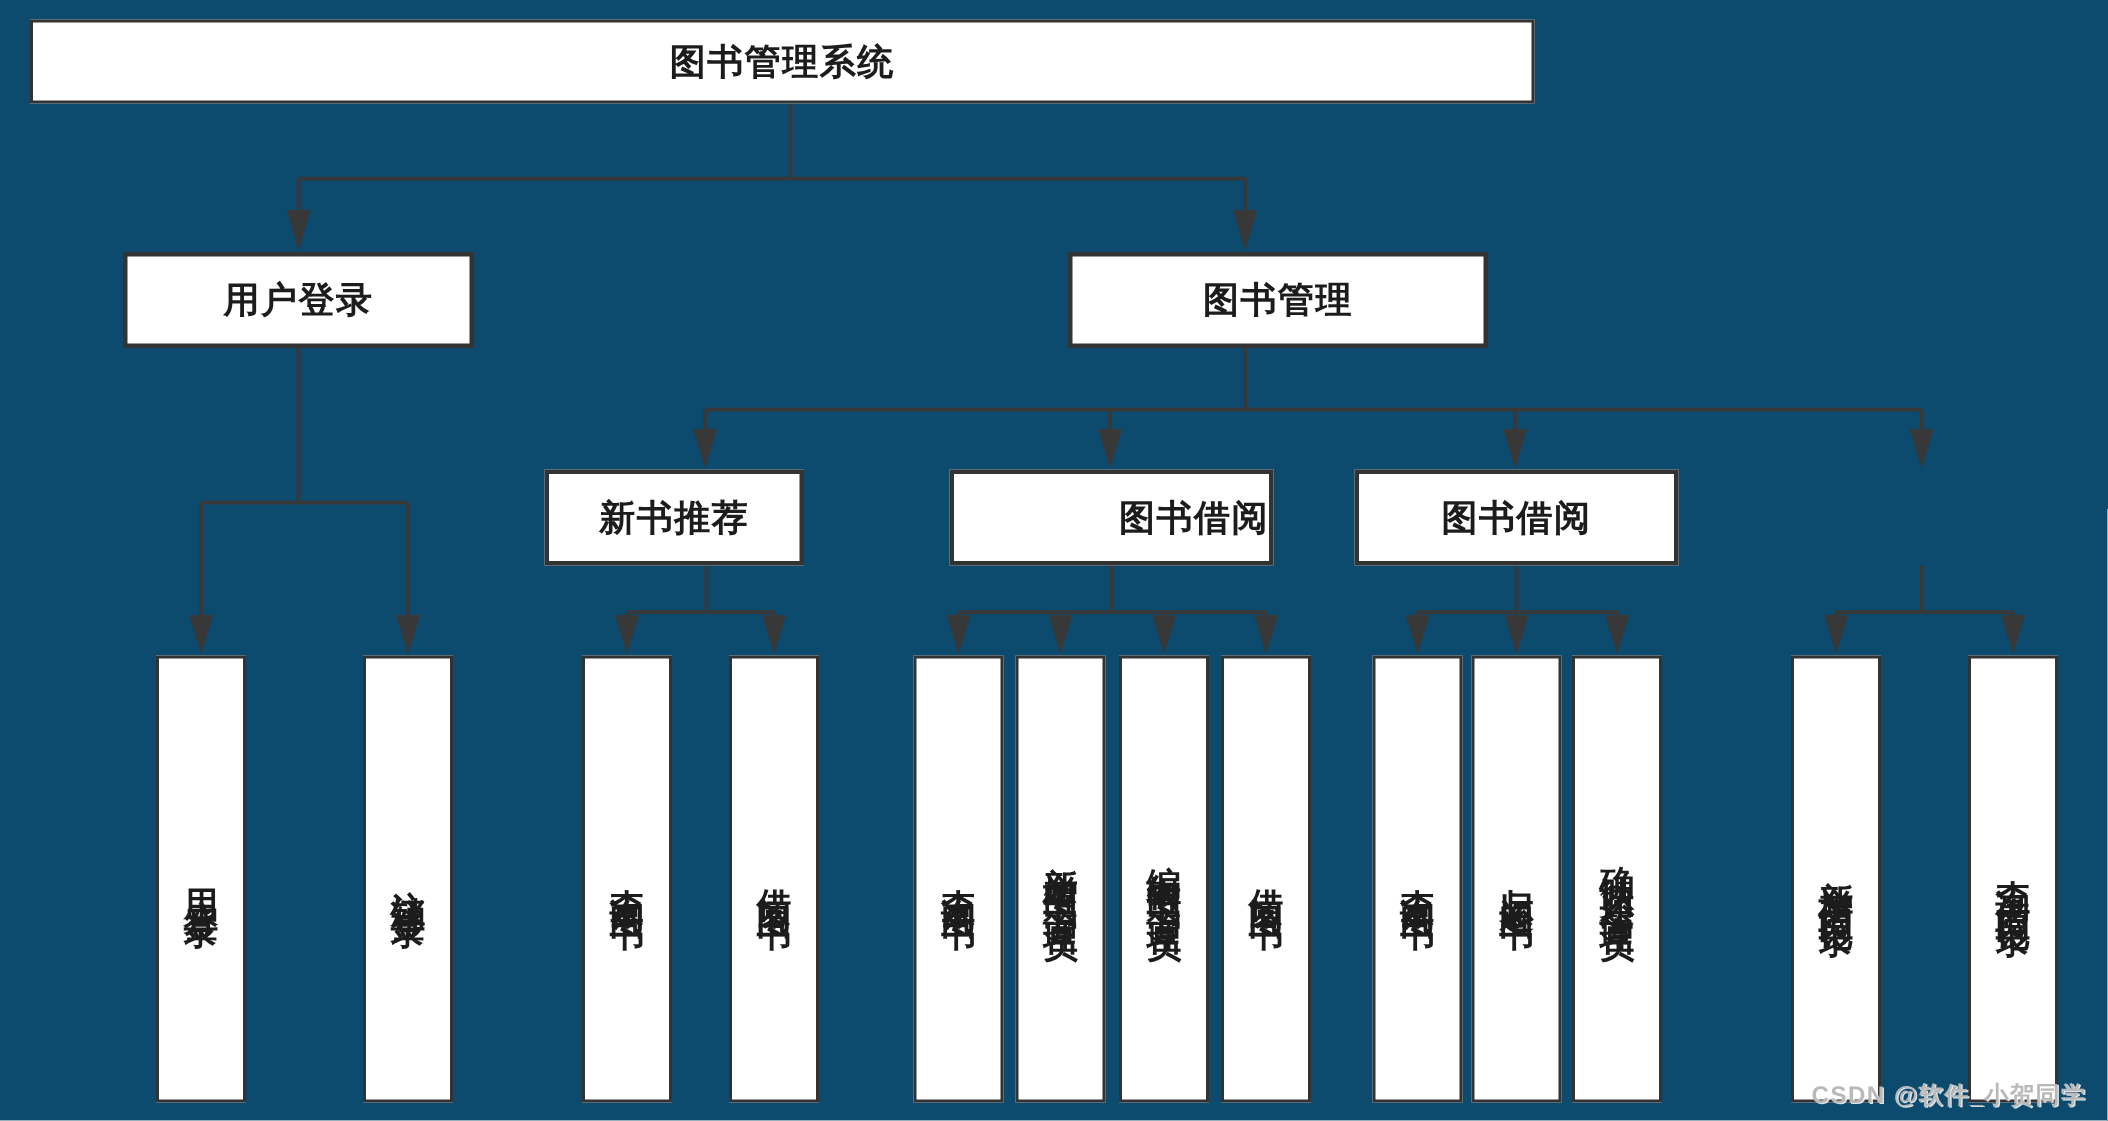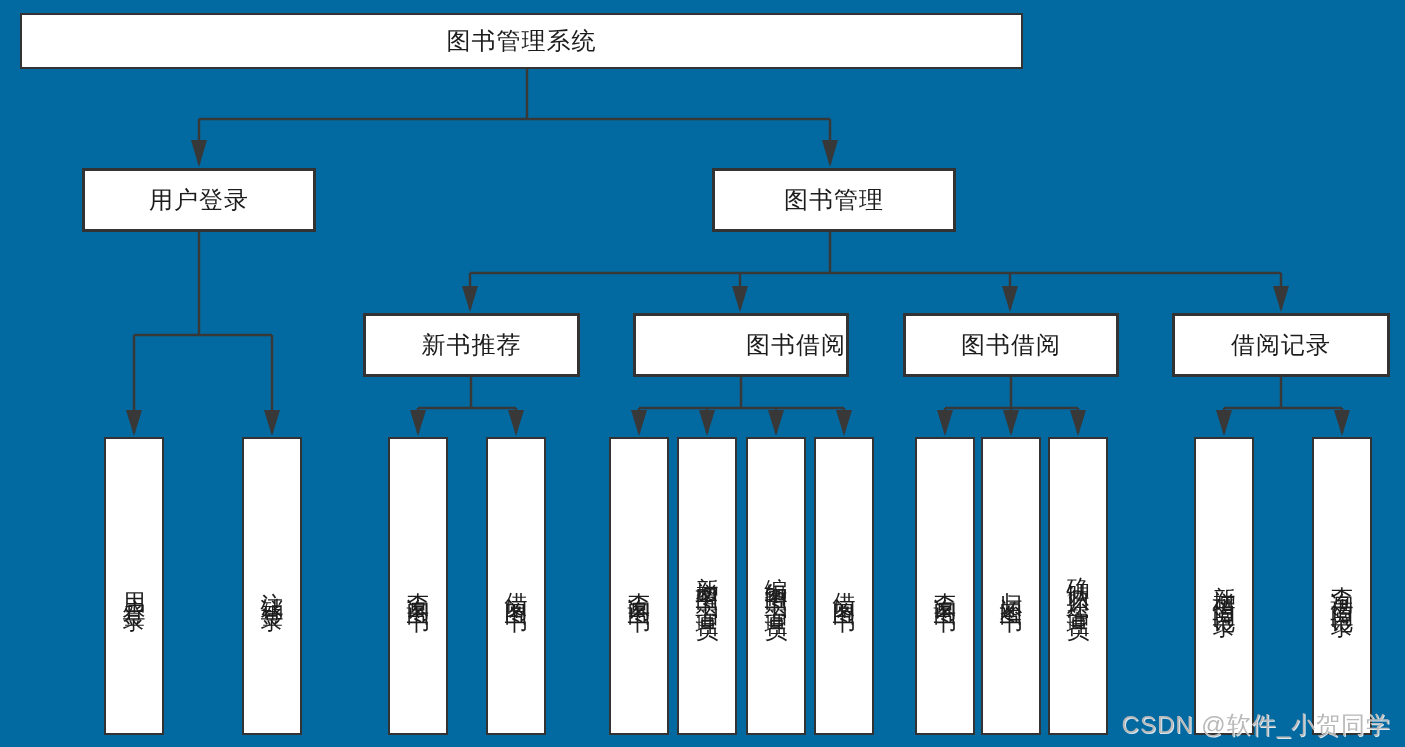--- a/index.html
+++ b/index.html
@@ -5,22 +5,23 @@
   html, body {
     margin: 0;
     padding: 0;
     background: #ffffff;
     font-family: "Liberation Sans", "DejaVu Sans", sans-serif;
   }
   .canvas {
     position: relative;
     width: 1405px;
     height: 747px;
-    background: #0369a1;
+    background: #0c4a6e;
     overflow: hidden;
+    font-weight: bold;
   }
   .connectors {
     position: absolute;
     left: 0; top: 0;
     width: 1405px;
     height: 747px;
     pointer-events: none;
   }
   .node {
     position: absolute;
@@ -46,21 +47,21 @@
     font-size: 23px;
     line-height: 1;
     letter-spacing: 6px;
     color: #1c1c1c;
     white-space: nowrap;
   }
   .watermark {
     position: absolute;
     right: 14px;
     bottom: 6px;
-    font-size: 24px;
+    font-size: 16px;
     color: #b9b9b9;
     text-shadow: 1px 1px 0 rgba(255,255,255,0.85);
     letter-spacing: 1px;
     white-space: nowrap;
   }
 </style>
 </head>
 <body>
 
 <div class="canvas">
@@ -134,36 +135,33 @@
     </g>
   </svg>
 
   <div class="node h-label" style="left:20px; top:13px; width:1003px; height:56px; border-width:2.5px;">
     <span>图书管理系统</span>
   </div>
 
   <div class="node h-label" style="left:82px; top:168px; width:234px; height:64px; border-width:3.5px;">
     <span>用户登录</span>
   </div>
-  <div class="node h-label" style="left:712px; top:168px; width:244px; height:64px; border-width:3.5px;">
+  <div class="node h-label" style="left:712px; top:168px; width:280px; height:64px; border-width:3.5px;">
     <span>图书管理</span>
   </div>
 
-  <div class="node h-label" style="left:363px; top:313px; width:217px; height:64px;">
+  <div class="node h-label" style="left:363px; top:313px; width:173px; height:64px;">
     <span>新书推荐</span>
   </div>
   <div class="node h-label" style="left:633px; top:313px; width:216px; height:64px;justify-content:flex-end;">
     <span>图书借阅</span>
   </div>
   <div class="node h-label" style="left:903px; top:313px; width:216px; height:64px;">
     <span>图书借阅</span>
   </div>
-  <div class="node h-label" style="left:1172px; top:313px; width:218px; height:64px;">
-    <span>借阅记录</span>
-  </div>
 
   <div class="node leaf" style="left:104px; top:437px; width:60px; height:298px;">
     <span class="vtext">用户登录</span>
   </div>
   <div class="node leaf" style="left:242px; top:437px; width:60px; height:298px;">
     <span class="vtext">注销登录</span>
   </div>
 
   <div class="node leaf" style="left:388px; top:437px; width:60px; height:298px;">
     <span class="vtext">查询图书</span>

